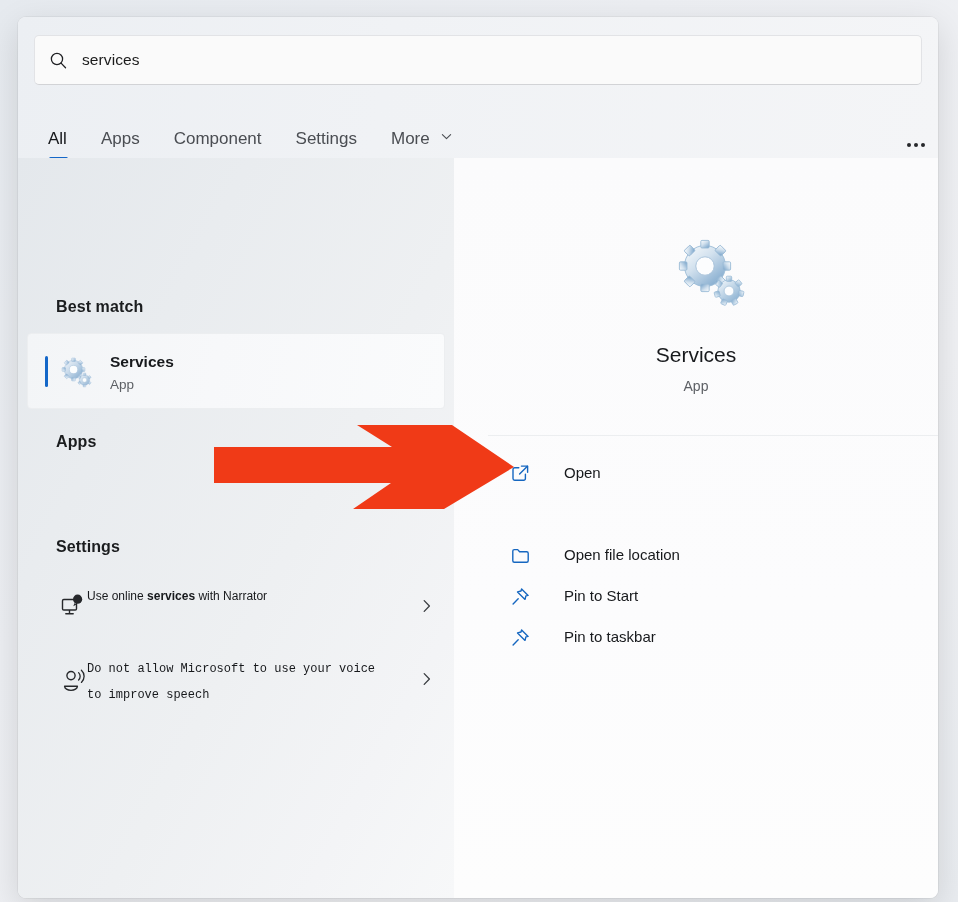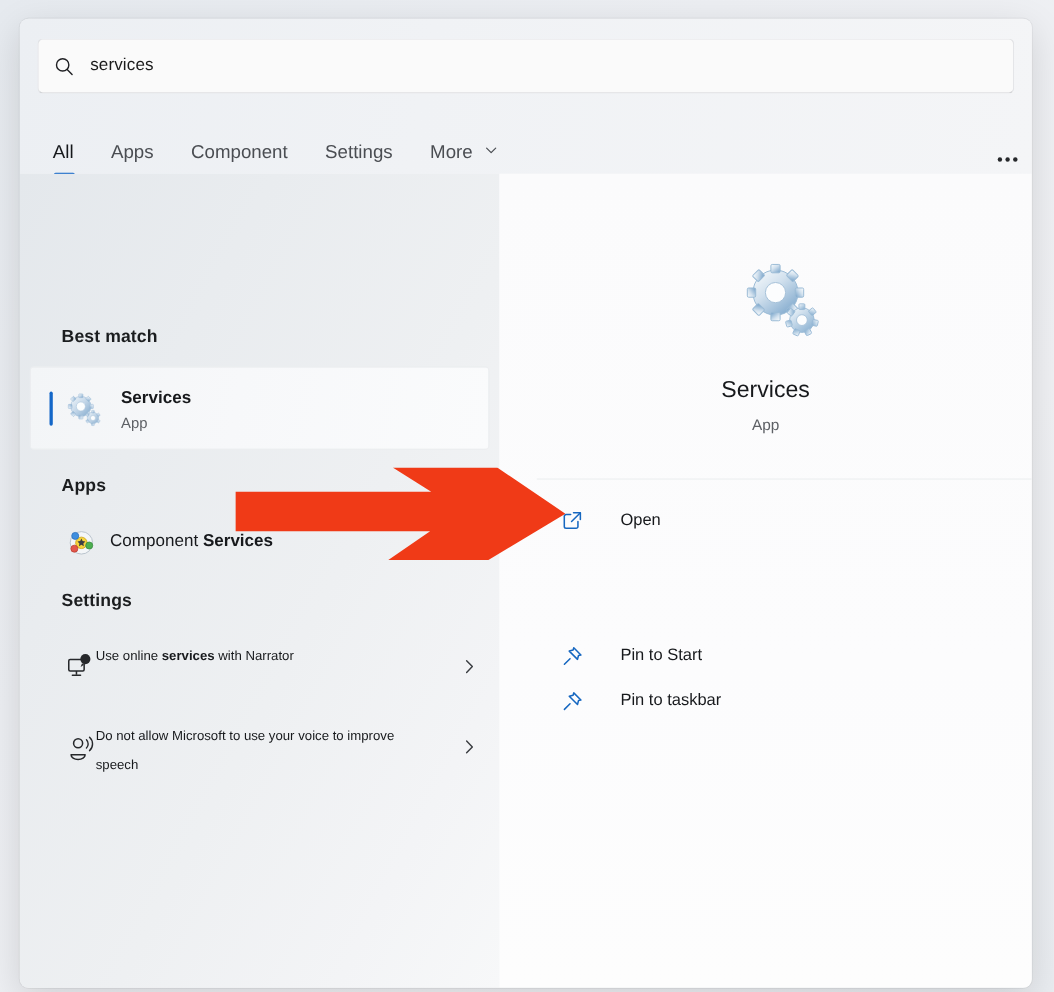--- a/index.html
+++ b/index.html
@@ -451,35 +451,20 @@
               <circle r="2.3" fill="#fbfdfe" stroke="#a9c3da" stroke-width="0.45"></circle>
             </g>
           </svg>
         </div>
         <div class="title">Services</div>
         <div class="subtitle">App</div>
       </div>
 
       <div class="section-title" style="top:275px;">Apps</div>
 
-      <div class="result-row" style="top:310px;">
-        <div class="ricon">
-          <svg viewBox="0 0 28 28" width="28" height="28">
-            <circle cx="14" cy="14.5" r="10.2" fill="#f4f6f8" stroke="#b9c3cc" stroke-width="0.9"></circle>
-            <circle cx="14" cy="14.5" r="5.2" fill="#f6d33c" stroke="#cfa81a" stroke-width="0.8"></circle>
-            <path d="M14 10.6 l1.1 2.3 2.5 .35 -1.8 1.75 .43 2.5 -2.23 -1.18 -2.23 1.18 .43 -2.5 -1.8 -1.75 2.5 -.35 z" fill="#3d4043"></path>
-            <circle cx="8.4" cy="8.2" r="3.2" fill="#3e8ede" stroke="#2a6fbc" stroke-width="0.7"></circle>
-            <circle cx="7.6" cy="19.8" r="3.2" fill="#e2574c" stroke="#bb3d33" stroke-width="0.7"></circle>
-            <circle cx="21.1" cy="16.9" r="3.2" fill="#4caf50" stroke="#388a3c" stroke-width="0.7"></circle>
-          </svg>
-        </div>
-        <div class="rlabel">
-          <span>Component </span><b>Services</b>
-        </div>
-      </div>
 
       <div class="section-title" style="top:380px;">Settings</div>
 
       <div class="setting-row" style="top:415px;">
         <div class="sicon">
           <svg viewBox="0 0 26 26" width="26" height="26">
             <rect x="2.5" y="6.5" width="14" height="10.5" rx="1.3" fill="none" stroke="#26282b" stroke-width="1.4"></rect>
             <line x1="9.5" y1="17" x2="9.5" y2="20.5" stroke="#26282b" stroke-width="1.4"></line>
             <line x1="5.8" y1="20.8" x2="13.2" y2="20.8" stroke="#26282b" stroke-width="1.4" stroke-linecap="round"></line>
             <circle cx="17.6" cy="6.2" r="4.6" fill="#26282b"></circle>
@@ -489,21 +474,21 @@
         <div class="slabel">
           <span>Use online </span><b>services</b><span> with Narrator</span>
         </div>
         <div class="schev">
           <svg width="18" height="18" viewBox="0 0 18 18">
             <polyline points="6.2,3.6 11.4,9 6.2,14.4" fill="none" stroke="#3a3d41" stroke-width="1.3" stroke-linecap="round" stroke-linejoin="round"></polyline>
           </svg>
         </div>
       </div>
 
-      <div class="setting-row" style="top:488px;">
+      <div class="setting-row" style="top:488px;font-family:Liberation Mono, monospace;">
         <div class="sicon">
           <svg viewBox="0 0 26 26" width="26" height="26">
             <circle cx="11" cy="9.6" r="4.1" fill="none" stroke="#26282b" stroke-width="1.4"></circle>
             <path d="M4.6 20.2 a6.4 4.2 0 0 0 12.8 0 z" fill="none" stroke="#26282b" stroke-width="1.4" stroke-linejoin="round"></path>
             <path d="M18.6 6.6 a5.2 5.2 0 0 1 0 7.4" fill="none" stroke="#26282b" stroke-width="1.3" stroke-linecap="round"></path>
             <path d="M21.4 4.2 a8.2 8.2 0 0 1 0 12.2" fill="none" stroke="#26282b" stroke-width="1.3" stroke-linecap="round"></path>
           </svg>
         </div>
         <div class="slabel">
           <span>Do not allow Microsoft to use your voice to improve speech</span>
@@ -576,20 +561,29 @@
             <path d="M3 6.4 a1.6 1.6 0 0 1 1.6 -1.6 h4.2 M3 6.4 v9.2 a1.6 1.6 0 0 0 1.6 1.6 h9.2
                      a1.6 1.6 0 0 0 1.6 -1.6 v-4.4" fill="none" stroke="#1667c0" stroke-width="1.4" stroke-linecap="round"></path>
             <polyline points="11.4,3.1 17.6,3.1 17.6,9.3" fill="none" stroke="#1667c0" stroke-width="1.4" stroke-linecap="round" stroke-linejoin="round"></polyline>
             <line x1="17.4" y1="3.3" x2="9.6" y2="11.1" stroke="#1667c0" stroke-width="1.4" stroke-linecap="round"></line>
           </svg>
         </div>
         <div class="alabel">Open</div>
       </div>
 
 
+      <div class="action-row" style="top:377px;">
+        <div class="aicon">
+          <svg viewBox="0 0 21 21" width="21" height="21">
+            <path d="M2.8 6.1 a1.5 1.5 0 0 1 1.5 -1.5 h3.4 l1.9 2.1 h7.1 a1.5 1.5 0 0 1 1.5 1.5
+                     v7.6 a1.5 1.5 0 0 1 -1.5 1.5 h-12.4 a1.5 1.5 0 0 1 -1.5 -1.5 z" fill="none" stroke="#1667c0" stroke-width="1.4" stroke-linejoin="round"></path>
+          </svg>
+        </div>
+        <div class="alabel">Open file location</div>
+      </div>
 
       <div class="action-row" style="top:459px;">
         <div class="aicon">
           <svg viewBox="0 0 21 21" width="21" height="21">
             <path d="M11.6 2.9 l6.5 6.5 -2.2 0.5 -0.9 3.5 -7.5 -7.5 3.5 -0.9 z" fill="none" stroke="#1667c0" stroke-width="1.4" stroke-linejoin="round"></path>
             <line x1="8.2" y1="12.8" x2="3.1" y2="17.9" stroke="#1667c0" stroke-width="1.4" stroke-linecap="round"></line>
           </svg>
         </div>
         <div class="alabel">Pin to taskbar</div>
       </div>

